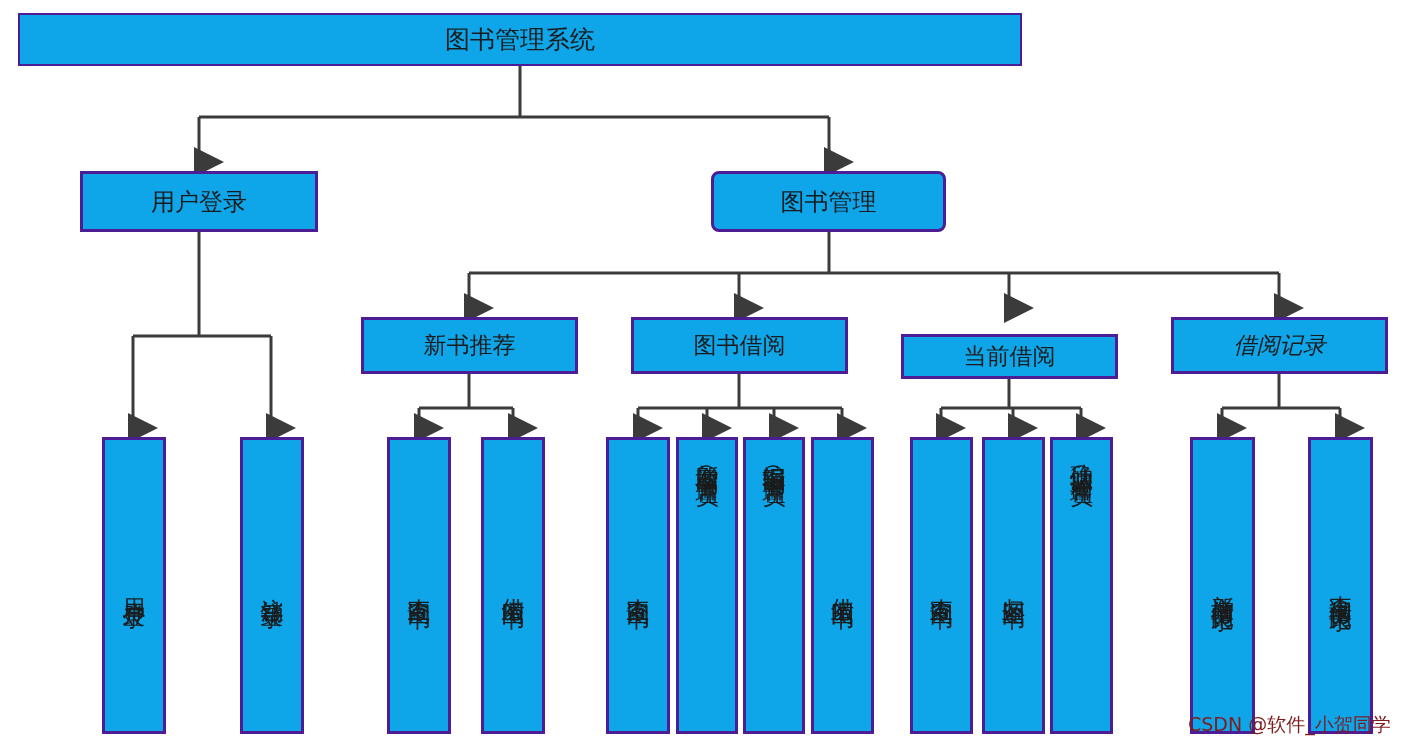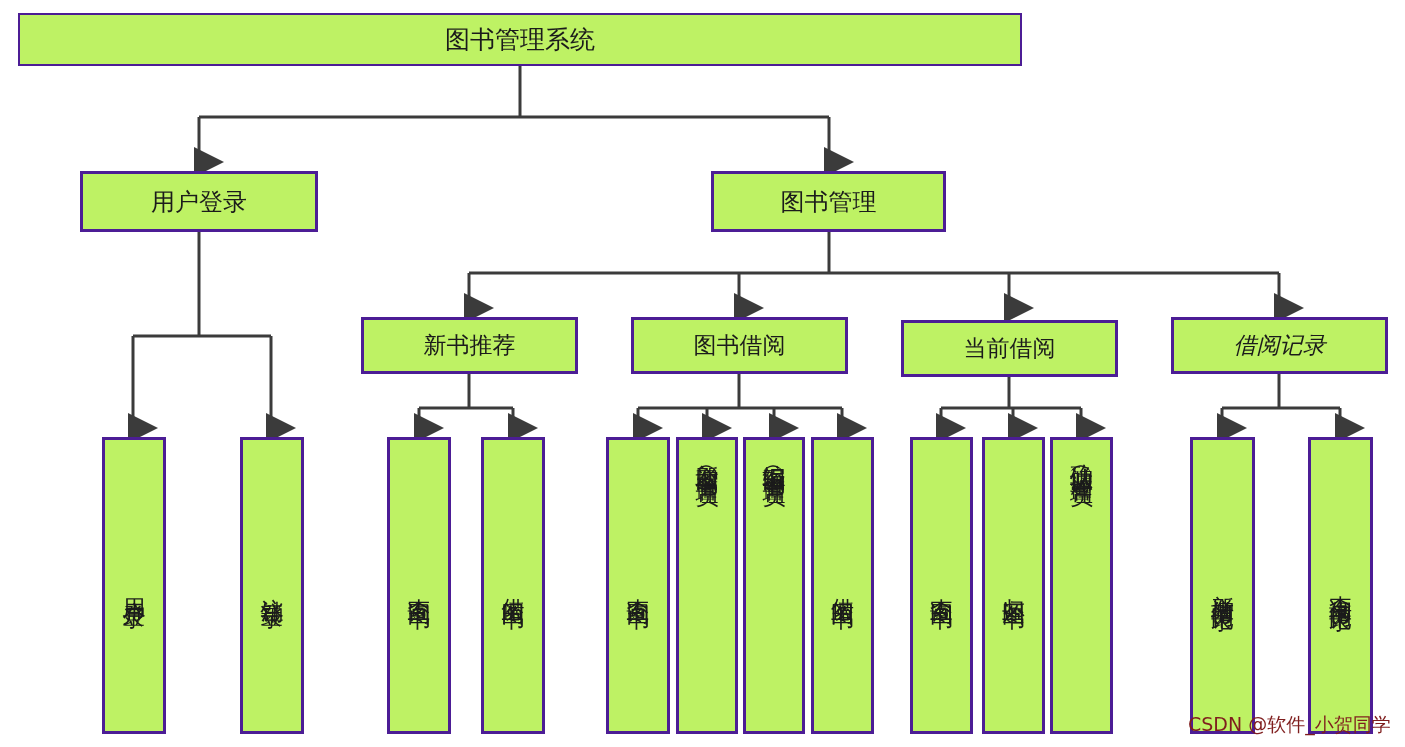--- a/index.html
+++ b/index.html
@@ -22,21 +22,21 @@
     position: absolute;
     left: 0;
     top: 0;
     width: 1405px;
     height: 747px;
     pointer-events: none;
   }
   .node {
     position: absolute;
     box-sizing: border-box;
-    background: #bef264;
+    background: #0ea5e9;
     border: 3px solid #4c1d95;
     display: flex;
     align-items: center;
     justify-content: center;
     color: #1b1b1b;
     z-index: 2;
   }
   .node.root {
     font-size: 25px;
     border-width: 2px;
@@ -132,31 +132,31 @@
     </g>
   </svg>
 
   <div class="node root" style="left:18px; top:13px; width:1004px; height:53px;">
     <span>图书管理系统</span>
   </div>
 
   <div class="node level1" style="left:80px; top:171px; width:238px; height:61px;">
     <span>用户登录</span>
   </div>
-  <div class="node level1" style="left:711px; top:171px; width:235px; height:61px;">
+  <div class="node level1" style="left:711px; top:171px; width:235px; height:61px;border-radius:8px;">
     <span>图书管理</span>
   </div>
 
   <div class="node level2" style="left:361px; top:317px; width:217px; height:57px;">
     <span>新书推荐</span>
   </div>
   <div class="node level2" style="left:631px; top:317px; width:217px; height:57px;text-align:right;">
     <span>图书借阅</span>
   </div>
-  <div class="node level2" style="left:901px; top:320px; width:217px; height:57px;">
+  <div class="node level2" style="left:901px; top:334px; width:217px; height:45px;">
     <span>当前借阅</span>
   </div>
   <div class="node level2" style="left:1171px; top:317px; width:217px; height:57px;font-style:italic;">
     <span>借阅记录</span>
   </div>
 
   <div class="node leaf center-v" style="left:102px; top:437px; width:64px; height:297px;">
     <span class="vtext">用户登录</span>
   </div>
   <div class="node leaf center-v" style="left:240px; top:437px; width:64px; height:297px;">

